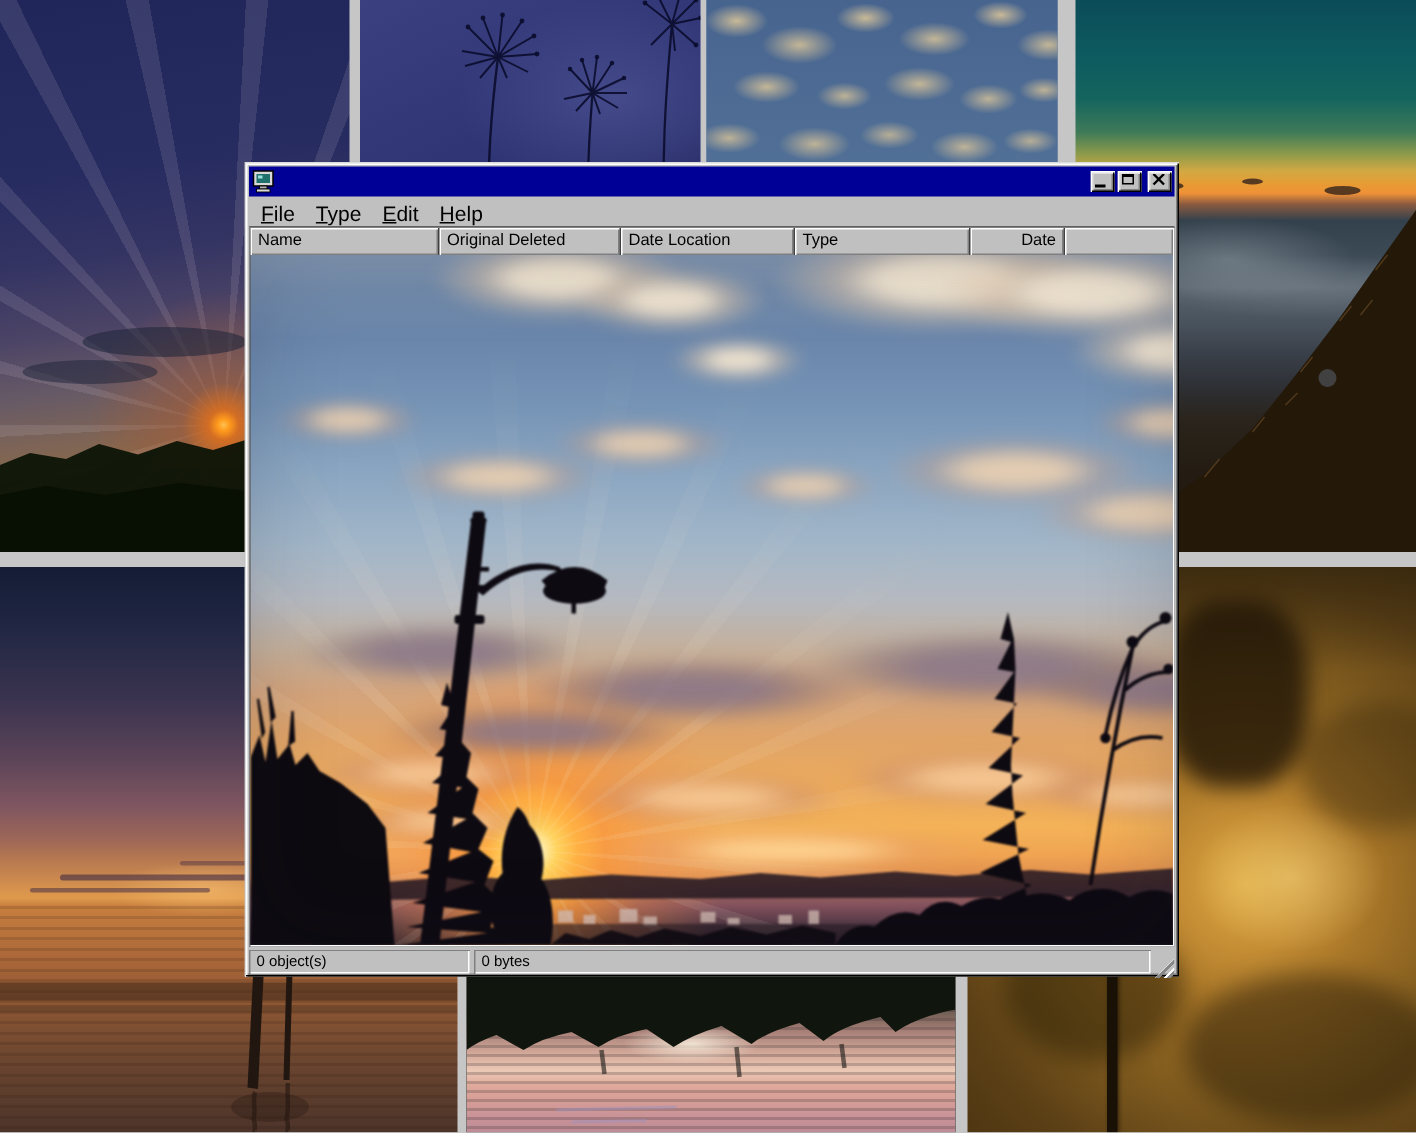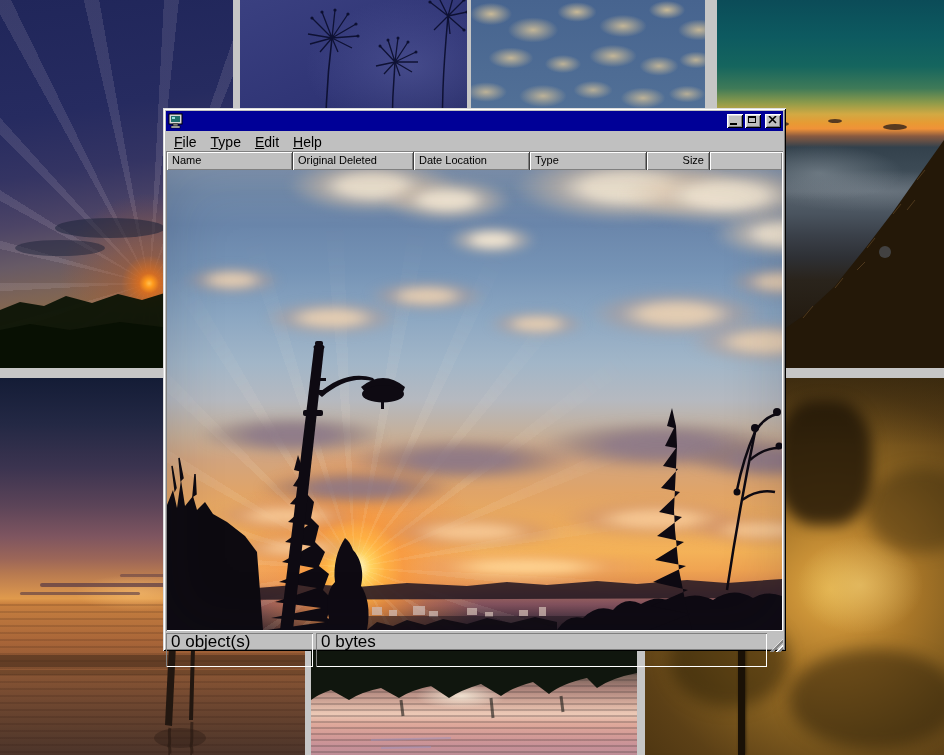--- a/index.html
+++ b/index.html
@@ -120,21 +120,21 @@
   .k16{left:370px;top:250px;width:250px;height:50px;} .k17{left:520px;top:270px;width:170px;height:40px;}
   .k18{left:90px;top:300px;width:200px;height:36px;}
   .k19{left:40px;top:330px;width:160px;height:32px;} .k20{left:210px;top:345px;width:190px;height:34px;}
   .k21{left:390px;top:330px;width:200px;height:38px;} .k22{left:520px;top:345px;width:150px;height:30px;}
   .k23{left:230px;top:382px;width:260px;height:30px;background:radial-gradient(closest-side, rgba(255,214,150,.9) 0 35%, rgba(230,160,110,.4) 65%, rgba(230,160,110,0) 100%);}
   .k24{left:60px;top:365px;width:140px;height:26px;}
   #silhouettes{filter:blur(.6px);}
   #vig{box-shadow:inset 0 0 60px rgba(20,20,40,.18);}
   
   #statusbar{height:19px;display:flex;gap:3px;padding-top:2px;position:relative;}
-  .spane{box-shadow: inset 1px 1px 0 #808080, inset -1px -1px 0 #fff;font-size:17px;line-height:15px;padding:1px 5px;box-sizing:border-box;height:34px;white-space:nowrap;overflow:hidden;}
+  .spane{box-shadow: inset 1px 1px 0 #808080, inset -1px -1px 0 #fff;font-size:10px;line-height:15px;padding:1px 5px;box-sizing:border-box;height:16px;white-space:nowrap;overflow:hidden;}
   #spane1{width:147px;} #spane2{flex:1;margin-right:16px;}
   #grip{position:absolute;right:0;bottom:0;width:13px;height:13px;
     background:repeating-linear-gradient(-45deg, rgba(0,0,0,0) 0 2px, #868686 2px 4px, #ffffff 4px 5px);
     clip-path:polygon(100% 0,100% 100%,0 100%);}
 </style>
 </head>
 <body>
 
 <div id="desktop">
 
@@ -260,21 +260,21 @@
       <span class="menu-item">Edit</span>
       <span class="menu-item">Help</span>
     </div>
 
     <div id="listpane">
       <div id="headerrow">
         <div class="hcell hc0">Name</div>
         <div class="hcell hc1">Original Deleted</div>
         <div class="hcell hc2">Date Location</div>
         <div class="hcell hc3">Type</div>
-        <div class="hcell hc4">Size</div>
+        <div class="hcell hc4">Date</div>
         <div class="hcell hcf"></div>
       </div>
 
       <div id="photo">
         <div class="lyr" id="glowband"></div>
         <div class="lyr" id="sun"></div>
         <div class="lyr" id="rays"></div>
         <div class="cloud cw k1"></div>
         <div class="cloud cw k2"></div>
         <div class="cloud cw k3"></div>

